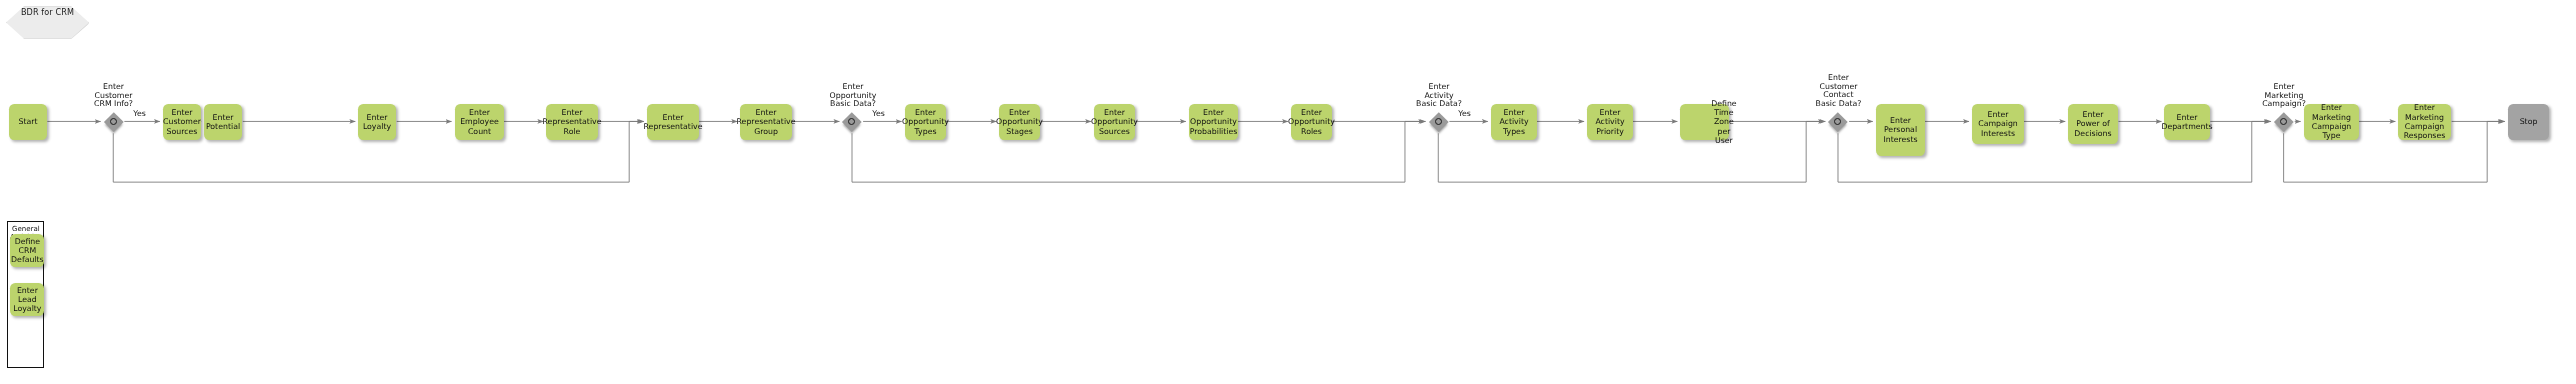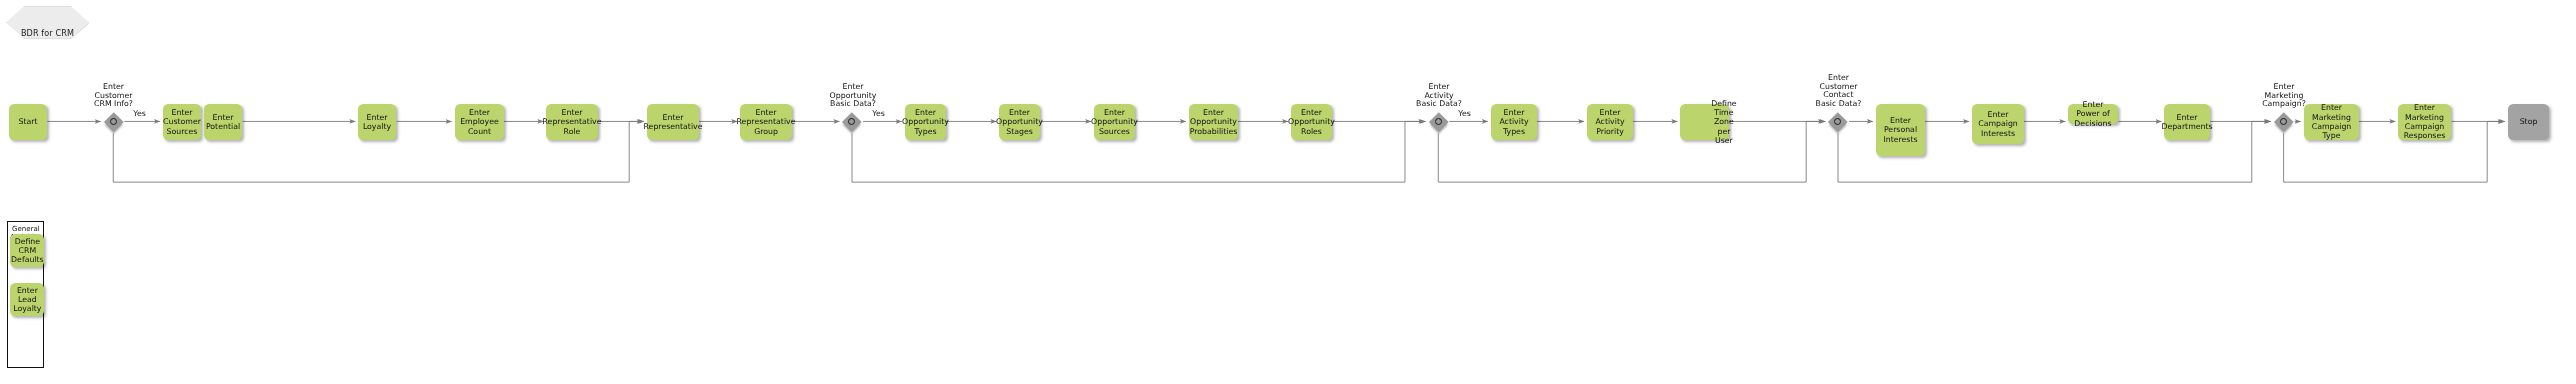--- a/index.html
+++ b/index.html
@@ -22,21 +22,21 @@
     height: 385px;
     pointer-events: none;
   }
   
   .pool-hex {
     position: absolute;
     background: #ececec;
     border: 0.7px solid #e0e0e0;
     clip-path: polygon(22% 0%, 78% 0%, 100% 50%, 78% 100%, 22% 100%, 0% 50%);
     display: flex;
-    align-items: flex-end;
+    align-items: flex-start;
     justify-content: center;
     font-size: 8.1px;
     color: #1a1a1a;
     letter-spacing: 0.1px;
   }
   .hex-shadow {
     position: absolute;
     background: rgba(0,0,0,0.17);
     clip-path: polygon(22% 0%, 78% 0%, 100% 50%, 78% 100%, 22% 100%, 0% 50%);
     filter: blur(1.1px);
@@ -234,21 +234,21 @@
         <div class="gw-ring" style="background: rgb(154, 154, 154);"></div>
       </div>
       <div class="gw-label" style="left: 1809px; top: 74px; width: 59px;">Enter
 Customer
 Contact
 Basic Data?</div>
       <div class="task" style="left: 1876px; top: 104px; width: 49px; height: 52px; background: rgb(188, 212, 108);"><span>Enter Personal
 Interests</span></div>
       <div class="task" style="left: 1972px; top: 104px; width: 52px; height: 40px; background: rgb(188, 212, 108);"><span>Enter Campaign
 Interests</span></div>
-      <div class="task" style="left: 2068px; top: 104px; width: 50px; height: 20px; background: rgb(188, 212, 108);"><span>Enter Power of
+      <div class="task" style="left: 2068px; top: 104px; width: 50px; height: 40px; background: rgb(188, 212, 108);"><span>Enter Power of
 Decisions</span></div>
       <div class="task" style="left: 2164px; top: 104px; width: 46px; height: 36px; background: rgb(188, 212, 108);"><span>Enter
 Departments</span></div>
       <div class="gateway" style="left: 2274px; top: 112px;">
         <div class="gw-diamond" style="background: rgb(154, 154, 154);"></div>
         <div class="gw-ring" style="background: rgb(154, 154, 154);"></div>
       </div>
       <div class="gw-label" style="left: 2256px; top: 83px; width: 56px;">Enter
 Marketing
 Campaign?</div>

